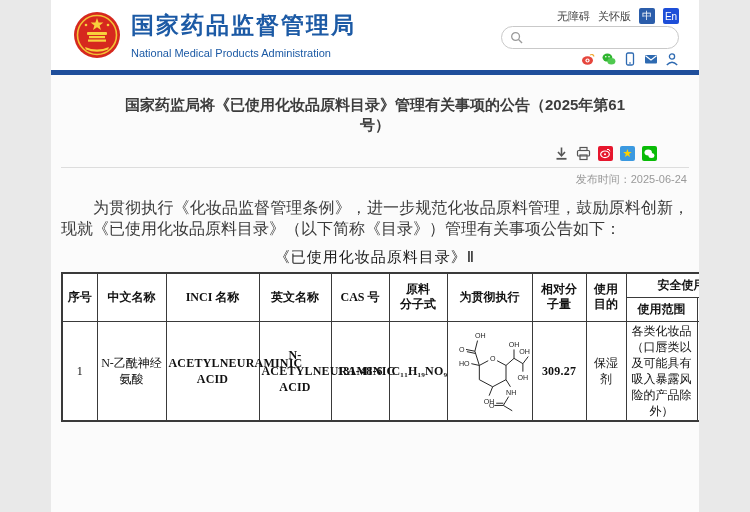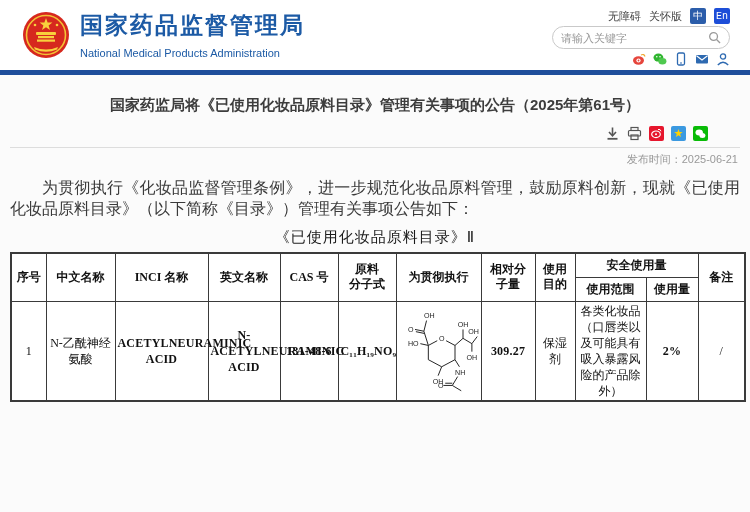--- a/index.html
+++ b/index.html
@@ -1,32 +1,32 @@
 <!DOCTYPE html>
 <html><head>
 <meta charset="utf-8">
 <style>
   * { margin:0; padding:0; box-sizing:border-box; }
   html,body { background:#e9e9e9; }
   .page {
-    width:750px; height:512px; background:#ffffff; position:relative;
+    width:648px; height:512px; background:#ffffff; position:relative;
     font-family:"Liberation Sans", sans-serif; overflow:hidden; margin:0 auto;
   }
   
   .site-header { height:70px; display:flex; align-items:center; padding:0 20px 0 22px; background:#fff; }
   .brand { display:flex; align-items:center; gap:10px; }
   .brand-text .cn { font-size:23px; font-weight:bold; color:#1c5aa5; letter-spacing:2px; line-height:26px; }
   .brand-text .en { font-size:11px; color:#1c5aa5; margin-top:9px; }
   .header-right { margin-left:auto; display:flex; flex-direction:column; align-items:flex-end; gap:2px; padding-top:4px; }
   .quick-links { display:flex; align-items:center; gap:8px; font-size:11px; color:#444; }
   .quick-links .qlink { cursor:pointer; }
   .lang-box { width:16px; height:16px; display:inline-flex; align-items:center; justify-content:center;
     color:#fff; font-size:10px; border-radius:2px; cursor:pointer; }
   .lang-zh { background:#2b5daa; }
-  .lang-en { background:#1d4ed8;font-family:Liberation Mono, monospace; }
+  .lang-en { background:#1d4ed8; }
   .search-pill { width:178px; height:23px; border:1px solid #c9c9c9; border-radius:12px; background:#fff;
     display:flex; align-items:center; padding:0 8px; }
   .search-pill input { border:none; outline:none; flex:1; font-size:11px; color:#333; background:transparent;
     font-family:"Liberation Sans", sans-serif; }
   .search-pill input::placeholder { color:#999; }
   .social-row { display:flex; align-items:center; gap:7px; height:15px; }
   .sicon { width:14px; height:14px; display:inline-block; cursor:pointer; }
   
   .blue-bar { height:5px; background:#1f4e9b; }
   
@@ -81,21 +81,20 @@
     </div>
 
     <div class="header-right">
       <div class="quick-links">
         <span class="qlink">无障碍</span>
         <span class="qlink">关怀版</span>
         <span class="lang-box lang-zh">中</span>
         <span class="lang-box lang-en">En</span>
       </div>
       <div class="search-pill">
-        <input type="text" placeholder="请输入关键字" style="">
         <svg width="13" height="13" viewBox="0 0 14 14">
           <circle cx="6" cy="6" r="4.2" fill="none" stroke="#9a9a9a" stroke-width="1.4"></circle>
           <line x1="9.2" y1="9.2" x2="13" y2="13" stroke="#9a9a9a" stroke-width="1.4"></line>
         </svg>
       </div>
       <div class="social-row">
         <svg class="sicon" viewBox="0 0 14 14">
           <ellipse cx="6.5" cy="8.5" rx="5.5" ry="4.2" fill="#e6453c"></ellipse>
           <circle cx="6.5" cy="8.5" r="2.1" fill="#fff"></circle>
           <circle cx="6.5" cy="8.5" r="0.9" fill="#e6453c"></circle>
@@ -151,21 +150,21 @@
       <span class="share-sq sq-wechat">
         <svg width="11" height="11" viewBox="0 0 11 11">
           <ellipse cx="4.2" cy="4.4" rx="3.7" ry="3" fill="#fff"></ellipse>
           <ellipse cx="7.4" cy="7.4" rx="3" ry="2.5" fill="#fff"></ellipse>
         </svg>
       </span>
     </div>
 
     <hr class="title-divider">
 
-    <div class="pub-date"><span>发布时间：</span><span>2025-06-21</span></div>
+    <div class="pub-date"><span>发布时间：</span><span>2025-06-24</span></div>
 
     <div class="paragraphs">
       <p>为贯彻执行《化妆品监督管理条例》，进一步规范化妆品原料管理，鼓励原料创新，现就《已使用化妆品原料目录》（以下简称《目录》）管理有关事项公告如下：</p>
     </div>
 
     <div class="table-caption">《已使用化妆品原料目录》Ⅱ</div>
 
     <table class="catalog">
       <colgroup>
         <col style="width:35px">

